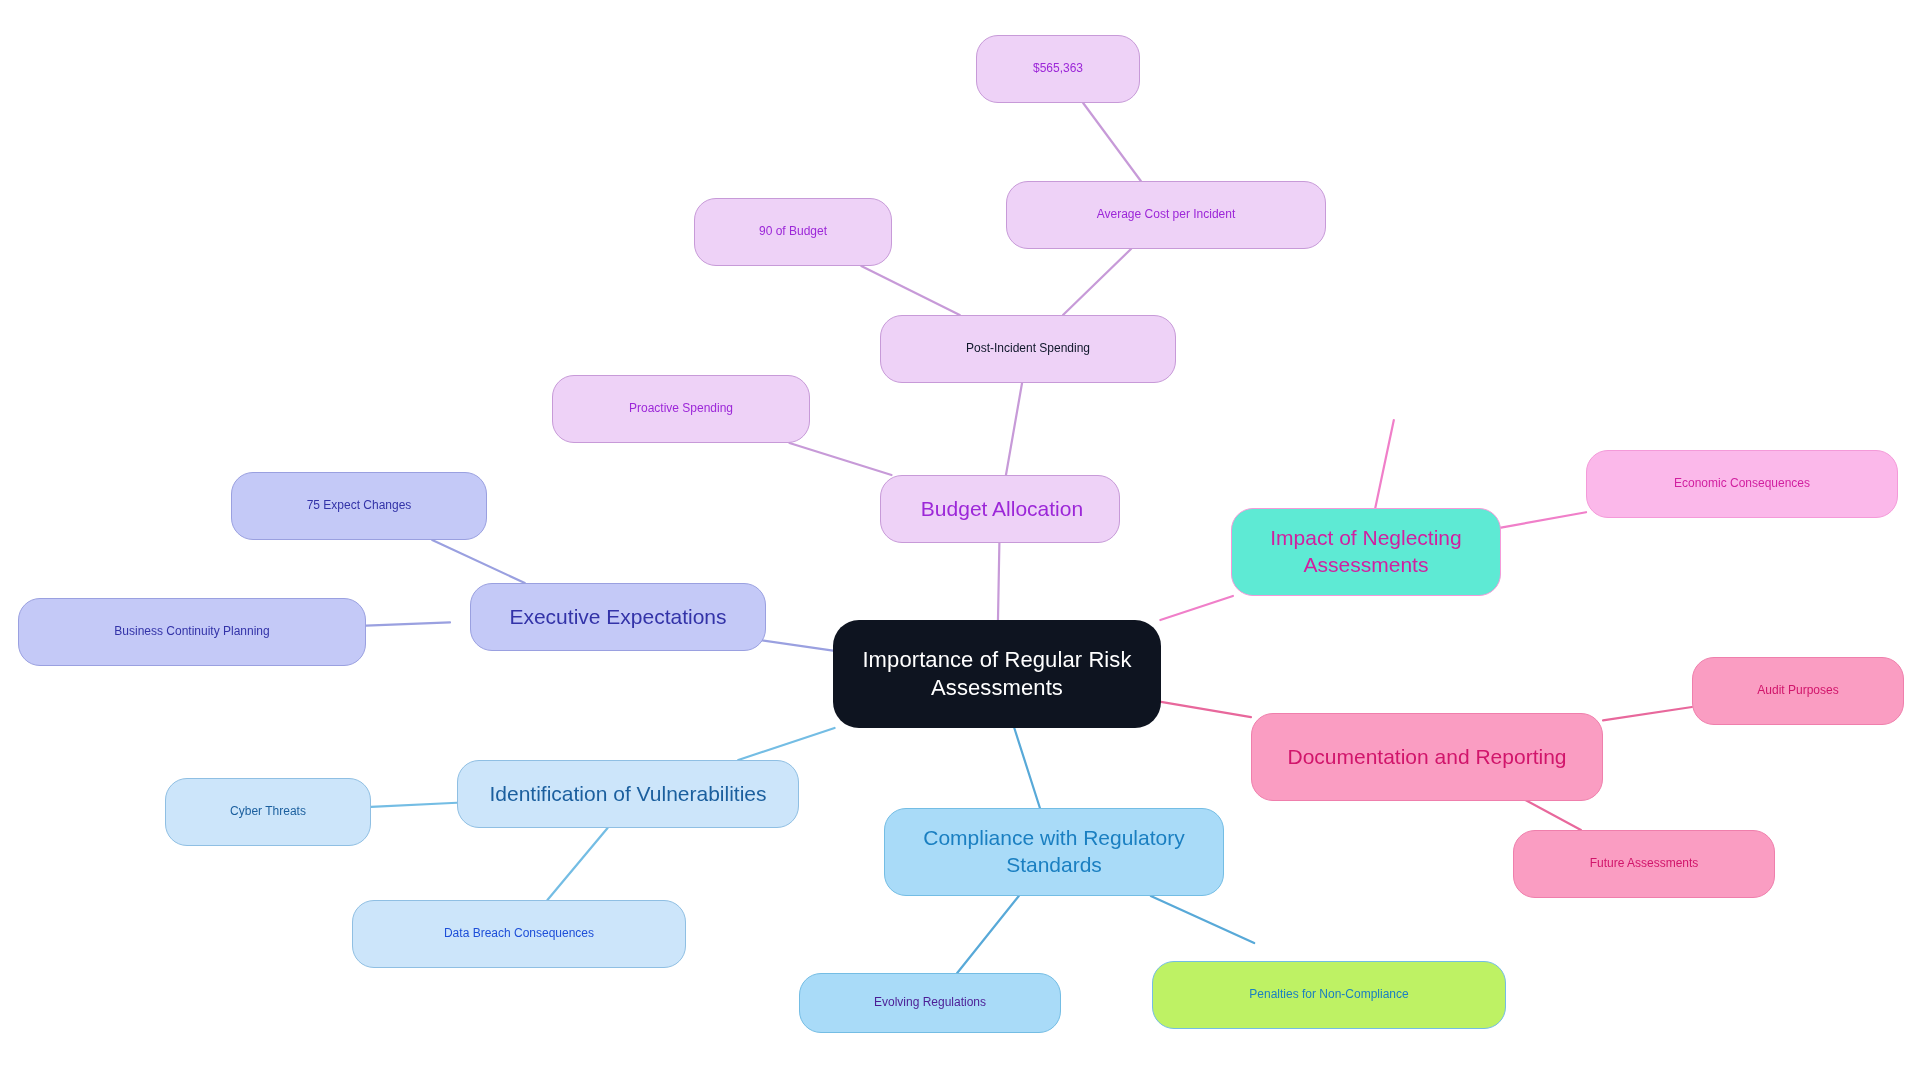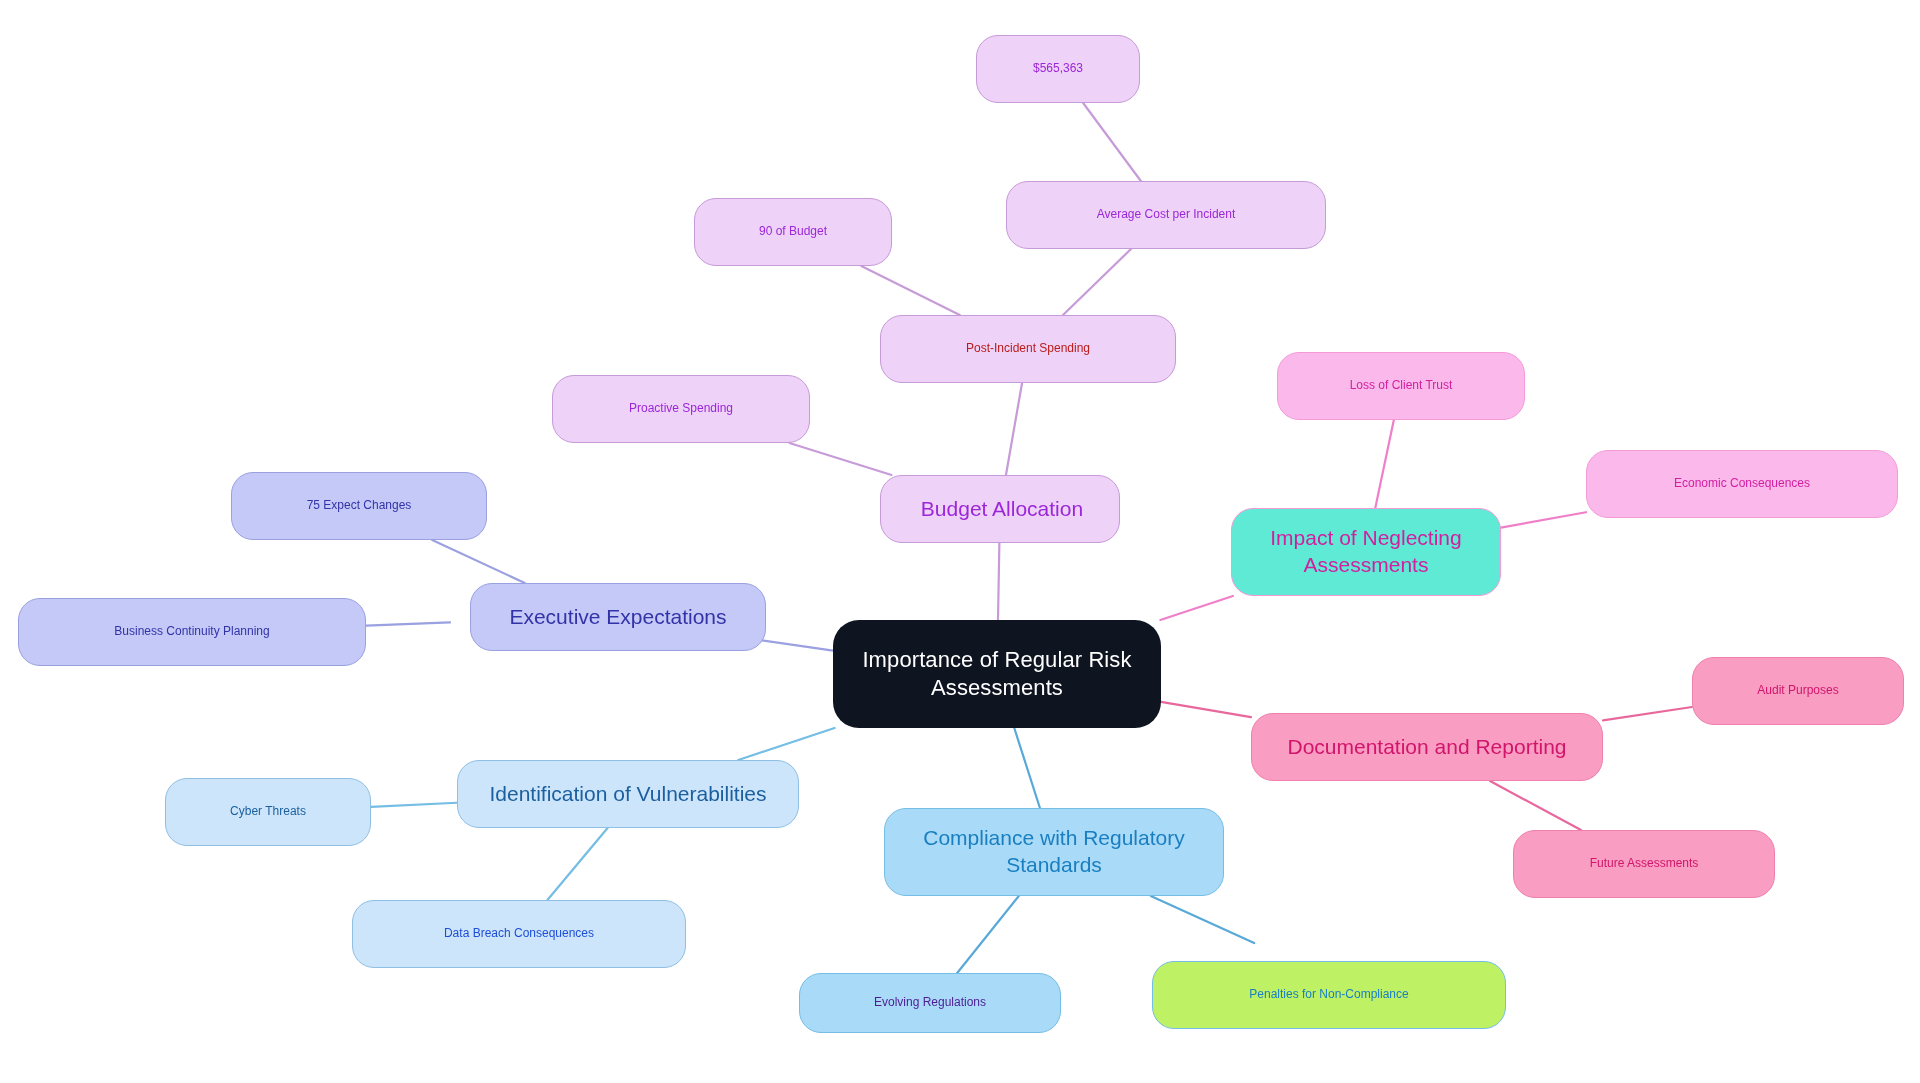--- a/index.html
+++ b/index.html
@@ -71,33 +71,32 @@
       <path d="M 834.55 728 Q 786.4166666666666 744 738.2833333333333 760" stroke="#74bde4" stroke-width="2.2" fill="none" stroke-linecap="round"></path>
       <path d="M 457 802.7554347826087 Q 414 804.858695652174 371 806.9619565217391" stroke="#74bde4" stroke-width="2.2" fill="none" stroke-linecap="round"></path>
       <path d="M 607.5857142857143 828 Q 577.5 864 547.4142857142857 900" stroke="#74bde4" stroke-width="2.2" fill="none" stroke-linecap="round"></path>
       <path d="M 1014.2921348314607 728 Q 1027.1011235955057 768 1039.9101123595506 808" stroke="#58a9d8" stroke-width="2.2" fill="none" stroke-linecap="round"></path>
       <path d="M 1018.8 896 Q 988 934.5 957.2 973" stroke="#58a9d8" stroke-width="2.2" fill="none" stroke-linecap="round"></path>
       <path d="M 1150.8 896 Q 1202.5 919.5 1254.2 943" stroke="#58a9d8" stroke-width="2.2" fill="none" stroke-linecap="round"></path>
     </svg>
 <div class="node root" style="left: 833px; top: 620px; width: 328px; height: 108px; background: rgb(14, 20, 32); color: rgb(255, 255, 255);"><span>Importance of Regular Risk
 Assessments</span></div>
     <div class="node lvl1" style="left: 880px; top: 475px; width: 240px; height: 68px; background: rgb(238, 210, 247); border-color: rgb(199, 154, 216); color: rgb(156, 39, 216); padding-left: 14px;"><span>Budget Allocation</span></div>
-    <div class="node lvl2" style="left: 880px; top: 315px; width: 296px; height: 68px; background: rgb(238, 210, 247); border-color: rgb(199, 154, 216); color: #b91c1c;"><span>Post-Incident Spending</span></div>
+    <div class="node lvl2" style="left: 880px; top: 315px; width: 296px; height: 68px; background: rgb(238, 210, 247); border-color: rgb(199, 154, 216); color: #0f172a;"><span>Post-Incident Spending</span></div>
     <div class="node lvl2" style="left: 552px; top: 375px; width: 258px; height: 68px; background: rgb(238, 210, 247); border-color: rgb(199, 154, 216); color: rgb(156, 39, 216);"><span>Proactive Spending</span></div>
     <div class="node lvl2" style="left: 1006px; top: 181px; width: 320px; height: 68px; background: rgb(238, 210, 247); border-color: rgb(199, 154, 216); color: rgb(156, 39, 216);"><span>Average Cost per Incident</span></div>
     <div class="node lvl2" style="left: 976px; top: 35px; width: 164px; height: 68px; background: rgb(238, 210, 247); border-color: rgb(199, 154, 216); color: rgb(156, 39, 216);"><span>$565,363</span></div>
     <div class="node lvl2" style="left: 694px; top: 198px; width: 198px; height: 68px; background: rgb(238, 210, 247); border-color: rgb(199, 154, 216); color: rgb(156, 39, 216);"><span>90 of Budget</span></div>
     <div class="node lvl1" style="left: 470px; top: 583px; width: 296px; height: 68px; background: rgb(196, 201, 247); border-color: rgb(154, 160, 224); color: rgb(51, 51, 168);"><span>Executive Expectations</span></div>
     <div class="node lvl2" style="left: 231px; top: 472px; width: 256px; height: 68px; background: rgb(196, 201, 247); border-color: rgb(154, 160, 224); color: rgb(51, 51, 168);"><span>75 Expect Changes</span></div>
     <div class="node lvl2" style="left: 18px; top: 598px; width: 348px; height: 68px; background: rgb(196, 201, 247); border-color: rgb(154, 160, 224); color: rgb(51, 51, 168);"><span>Business Continuity Planning</span></div>
     <div class="node lvl1" style="left: 1231px; top: 508px; width: 270px; height: 88px; background: #5eead4; border-color: rgb(244, 154, 217); color: rgb(209, 31, 160);"><span>Impact of Neglecting
 Assessments</span></div>
-    <div class="node lvl2" style="left: 1277px; top: 352px; width: 248px; height: 68px; background: rgb(251, 184, 234); border-color: rgb(244, 154, 217); color: rgb(209, 31, 160);"><span>Loss of Client Trust</span></div>
     <div class="node lvl2" style="left: 1586px; top: 450px; width: 312px; height: 68px; background: rgb(251, 184, 234); border-color: rgb(244, 154, 217); color: rgb(209, 31, 160);"><span>Economic Consequences</span></div>
-    <div class="node lvl1" style="left: 1251px; top: 713px; width: 352px; height: 68px; background: rgb(250, 157, 194); border-color: rgb(239, 127, 172); color: rgb(209, 21, 107);"><span>Documentation and Reporting</span></div>
+    <div class="node lvl1" style="left: 1251px; top: 713px; width: 352px; height: 88px; background: rgb(250, 157, 194); border-color: rgb(239, 127, 172); color: rgb(209, 21, 107);"><span>Documentation and Reporting</span></div>
     <div class="node lvl2" style="left: 1692px; top: 657px; width: 212px; height: 68px; background: rgb(250, 157, 194); border-color: rgb(239, 127, 172); color: rgb(209, 21, 107);"><span>Audit Purposes</span></div>
     <div class="node lvl2" style="left: 1513px; top: 830px; width: 262px; height: 68px; background: rgb(250, 157, 194); border-color: rgb(239, 127, 172); color: rgb(209, 21, 107);"><span>Future Assessments</span></div>
     <div class="node lvl1" style="left: 457px; top: 760px; width: 342px; height: 68px; background: rgb(204, 229, 250); border-color: rgb(143, 191, 227); color: rgb(27, 95, 158);"><span>Identification of Vulnerabilities</span></div>
     <div class="node lvl2" style="left: 165px; top: 778px; width: 206px; height: 68px; background: rgb(204, 229, 250); border-color: rgb(143, 191, 227); color: rgb(27, 95, 158);"><span>Cyber Threats</span></div>
     <div class="node lvl2" style="left: 352px; top: 900px; width: 334px; height: 68px; background: rgb(204, 229, 250); border-color: rgb(143, 191, 227); color: #1d4ed8;"><span>Data Breach Consequences</span></div>
     <div class="node lvl1" style="left: 884px; top: 808px; width: 340px; height: 88px; background: rgb(169, 219, 248); border-color: rgb(116, 189, 228); color: rgb(26, 127, 193);"><span>Compliance with Regulatory
 Standards</span></div>
     <div class="node lvl2" style="left: 799px; top: 973px; width: 262px; height: 60px; background: rgb(169, 219, 248); border-color: rgb(116, 189, 228); color: #4c1d95;"><span>Evolving Regulations</span></div>
     <div class="node lvl2" style="left: 1152px; top: 943px; width: 354px; height: 68px; background: #bef264; border-color: rgb(116, 189, 228); color: rgb(26, 127, 193); margin-top: 18px;"><span>Penalties for Non-Compliance</span></div>
   </div>

